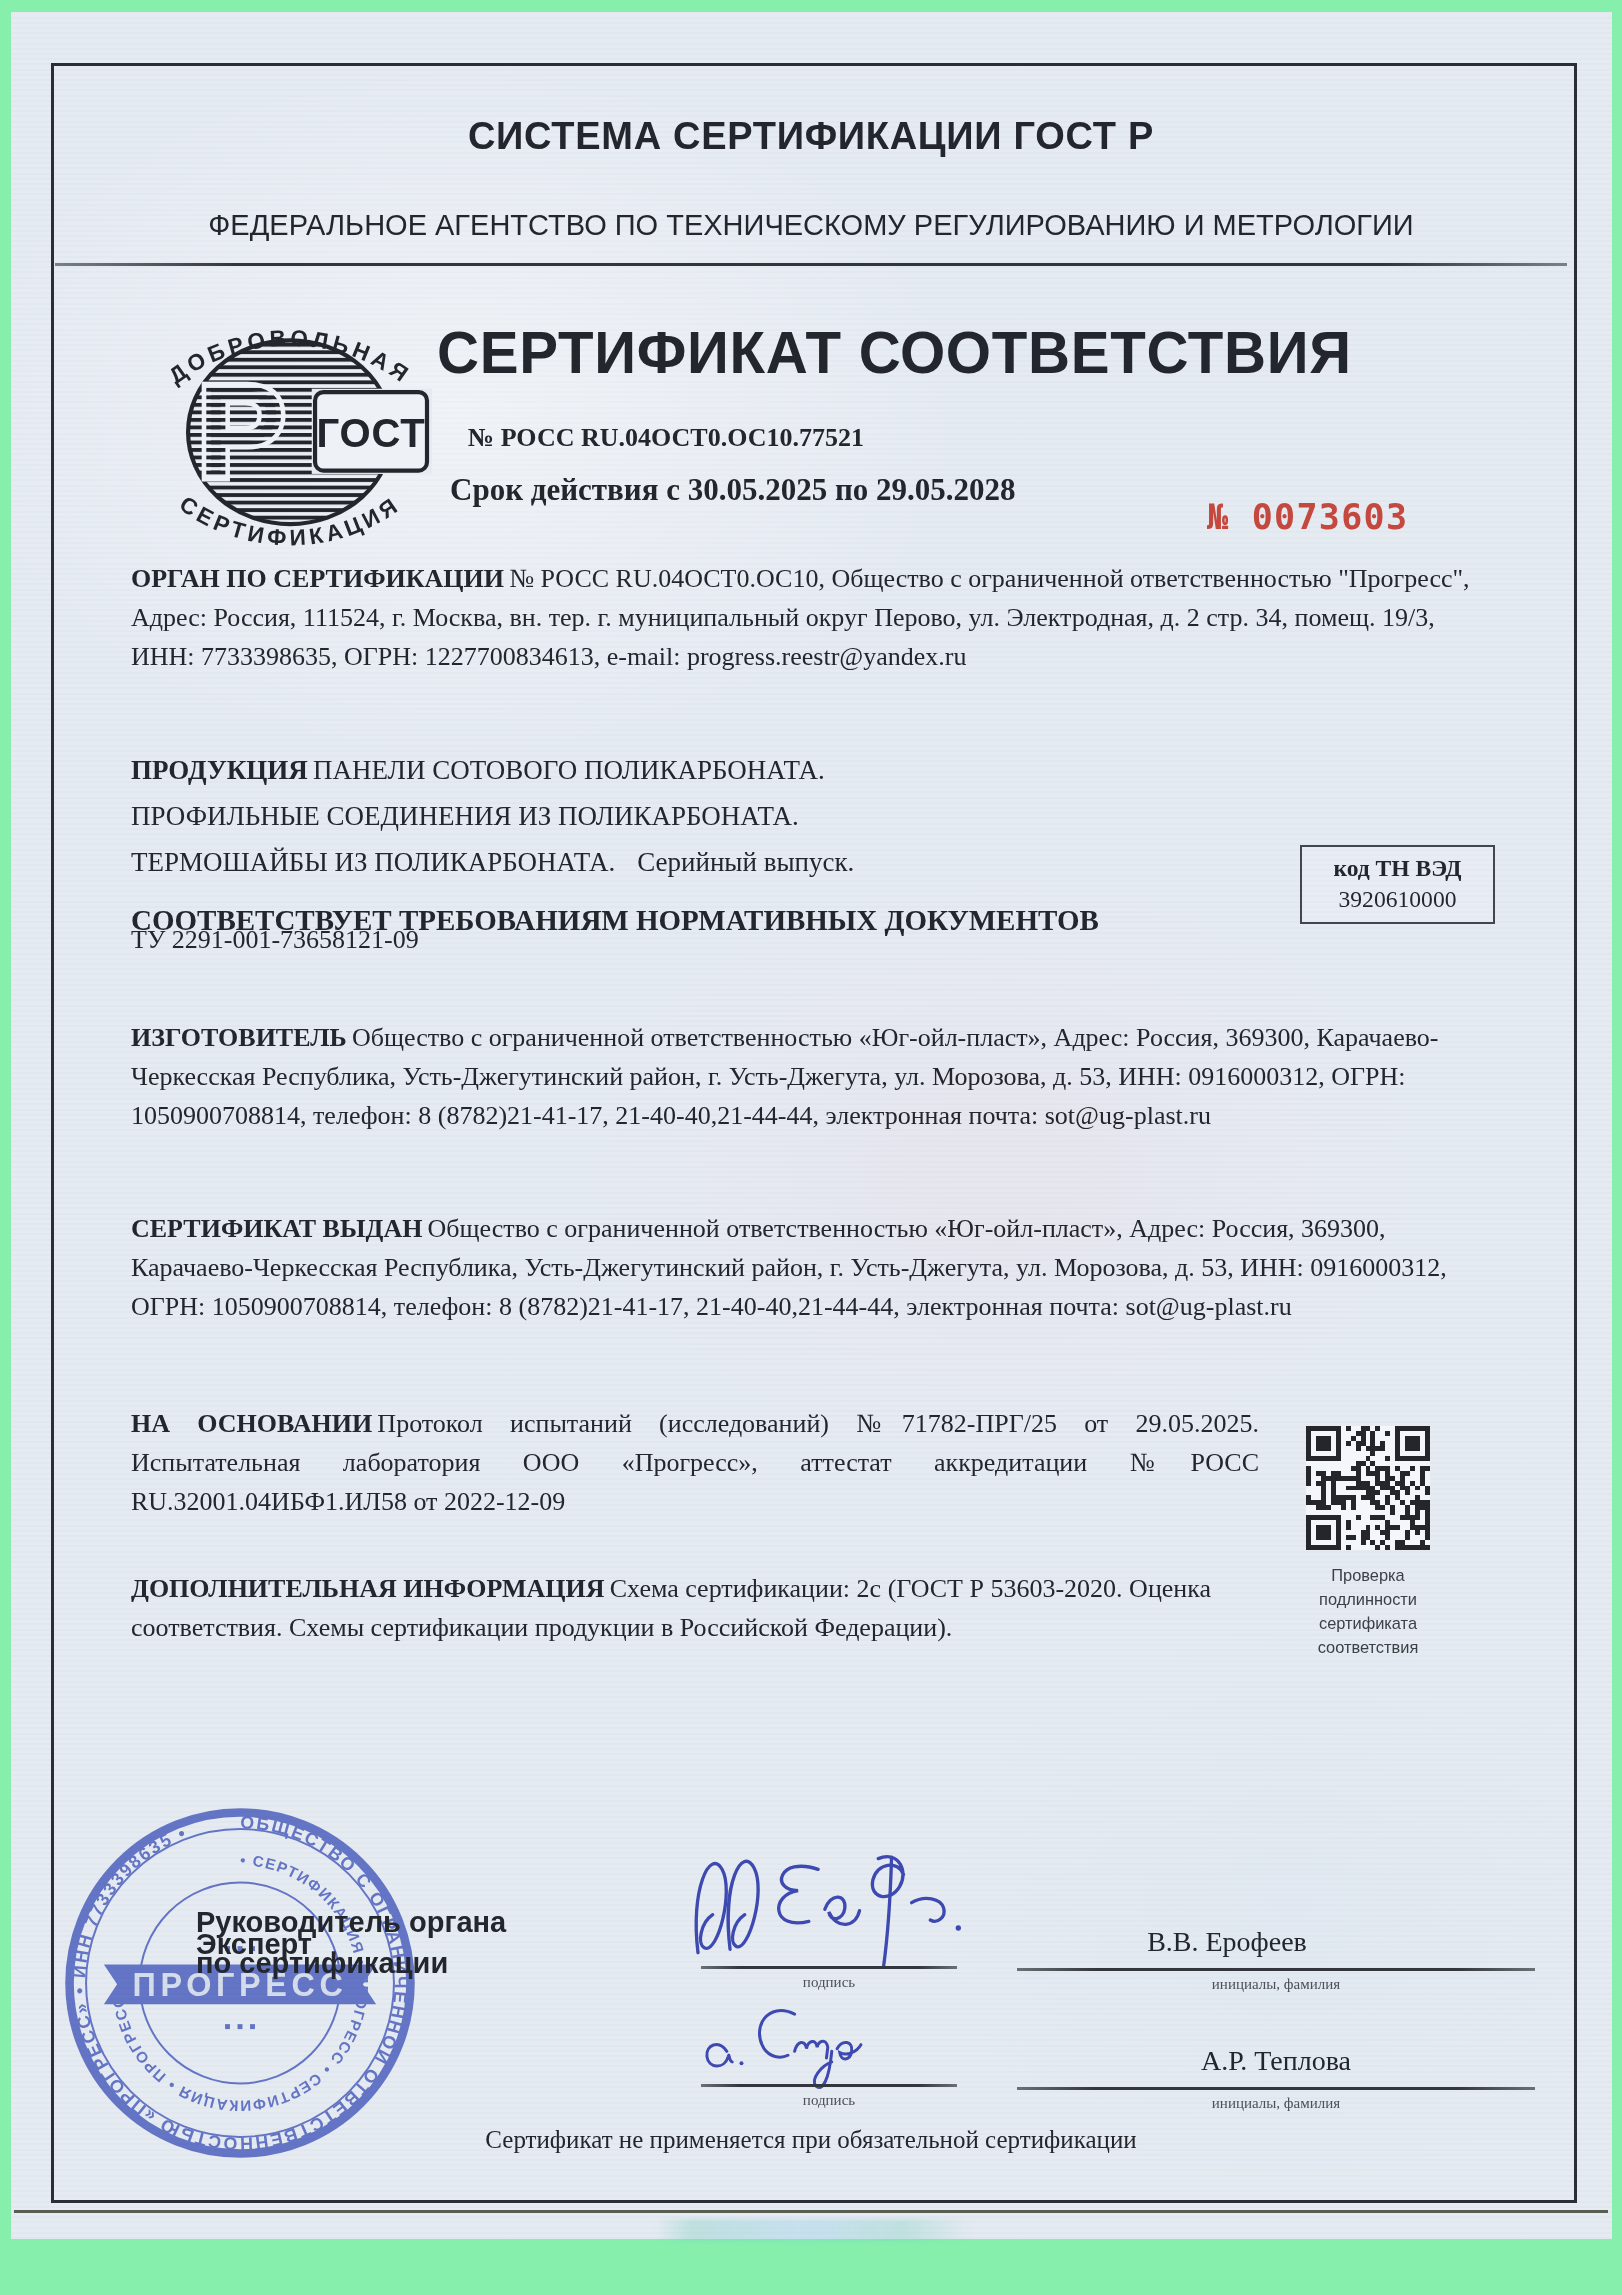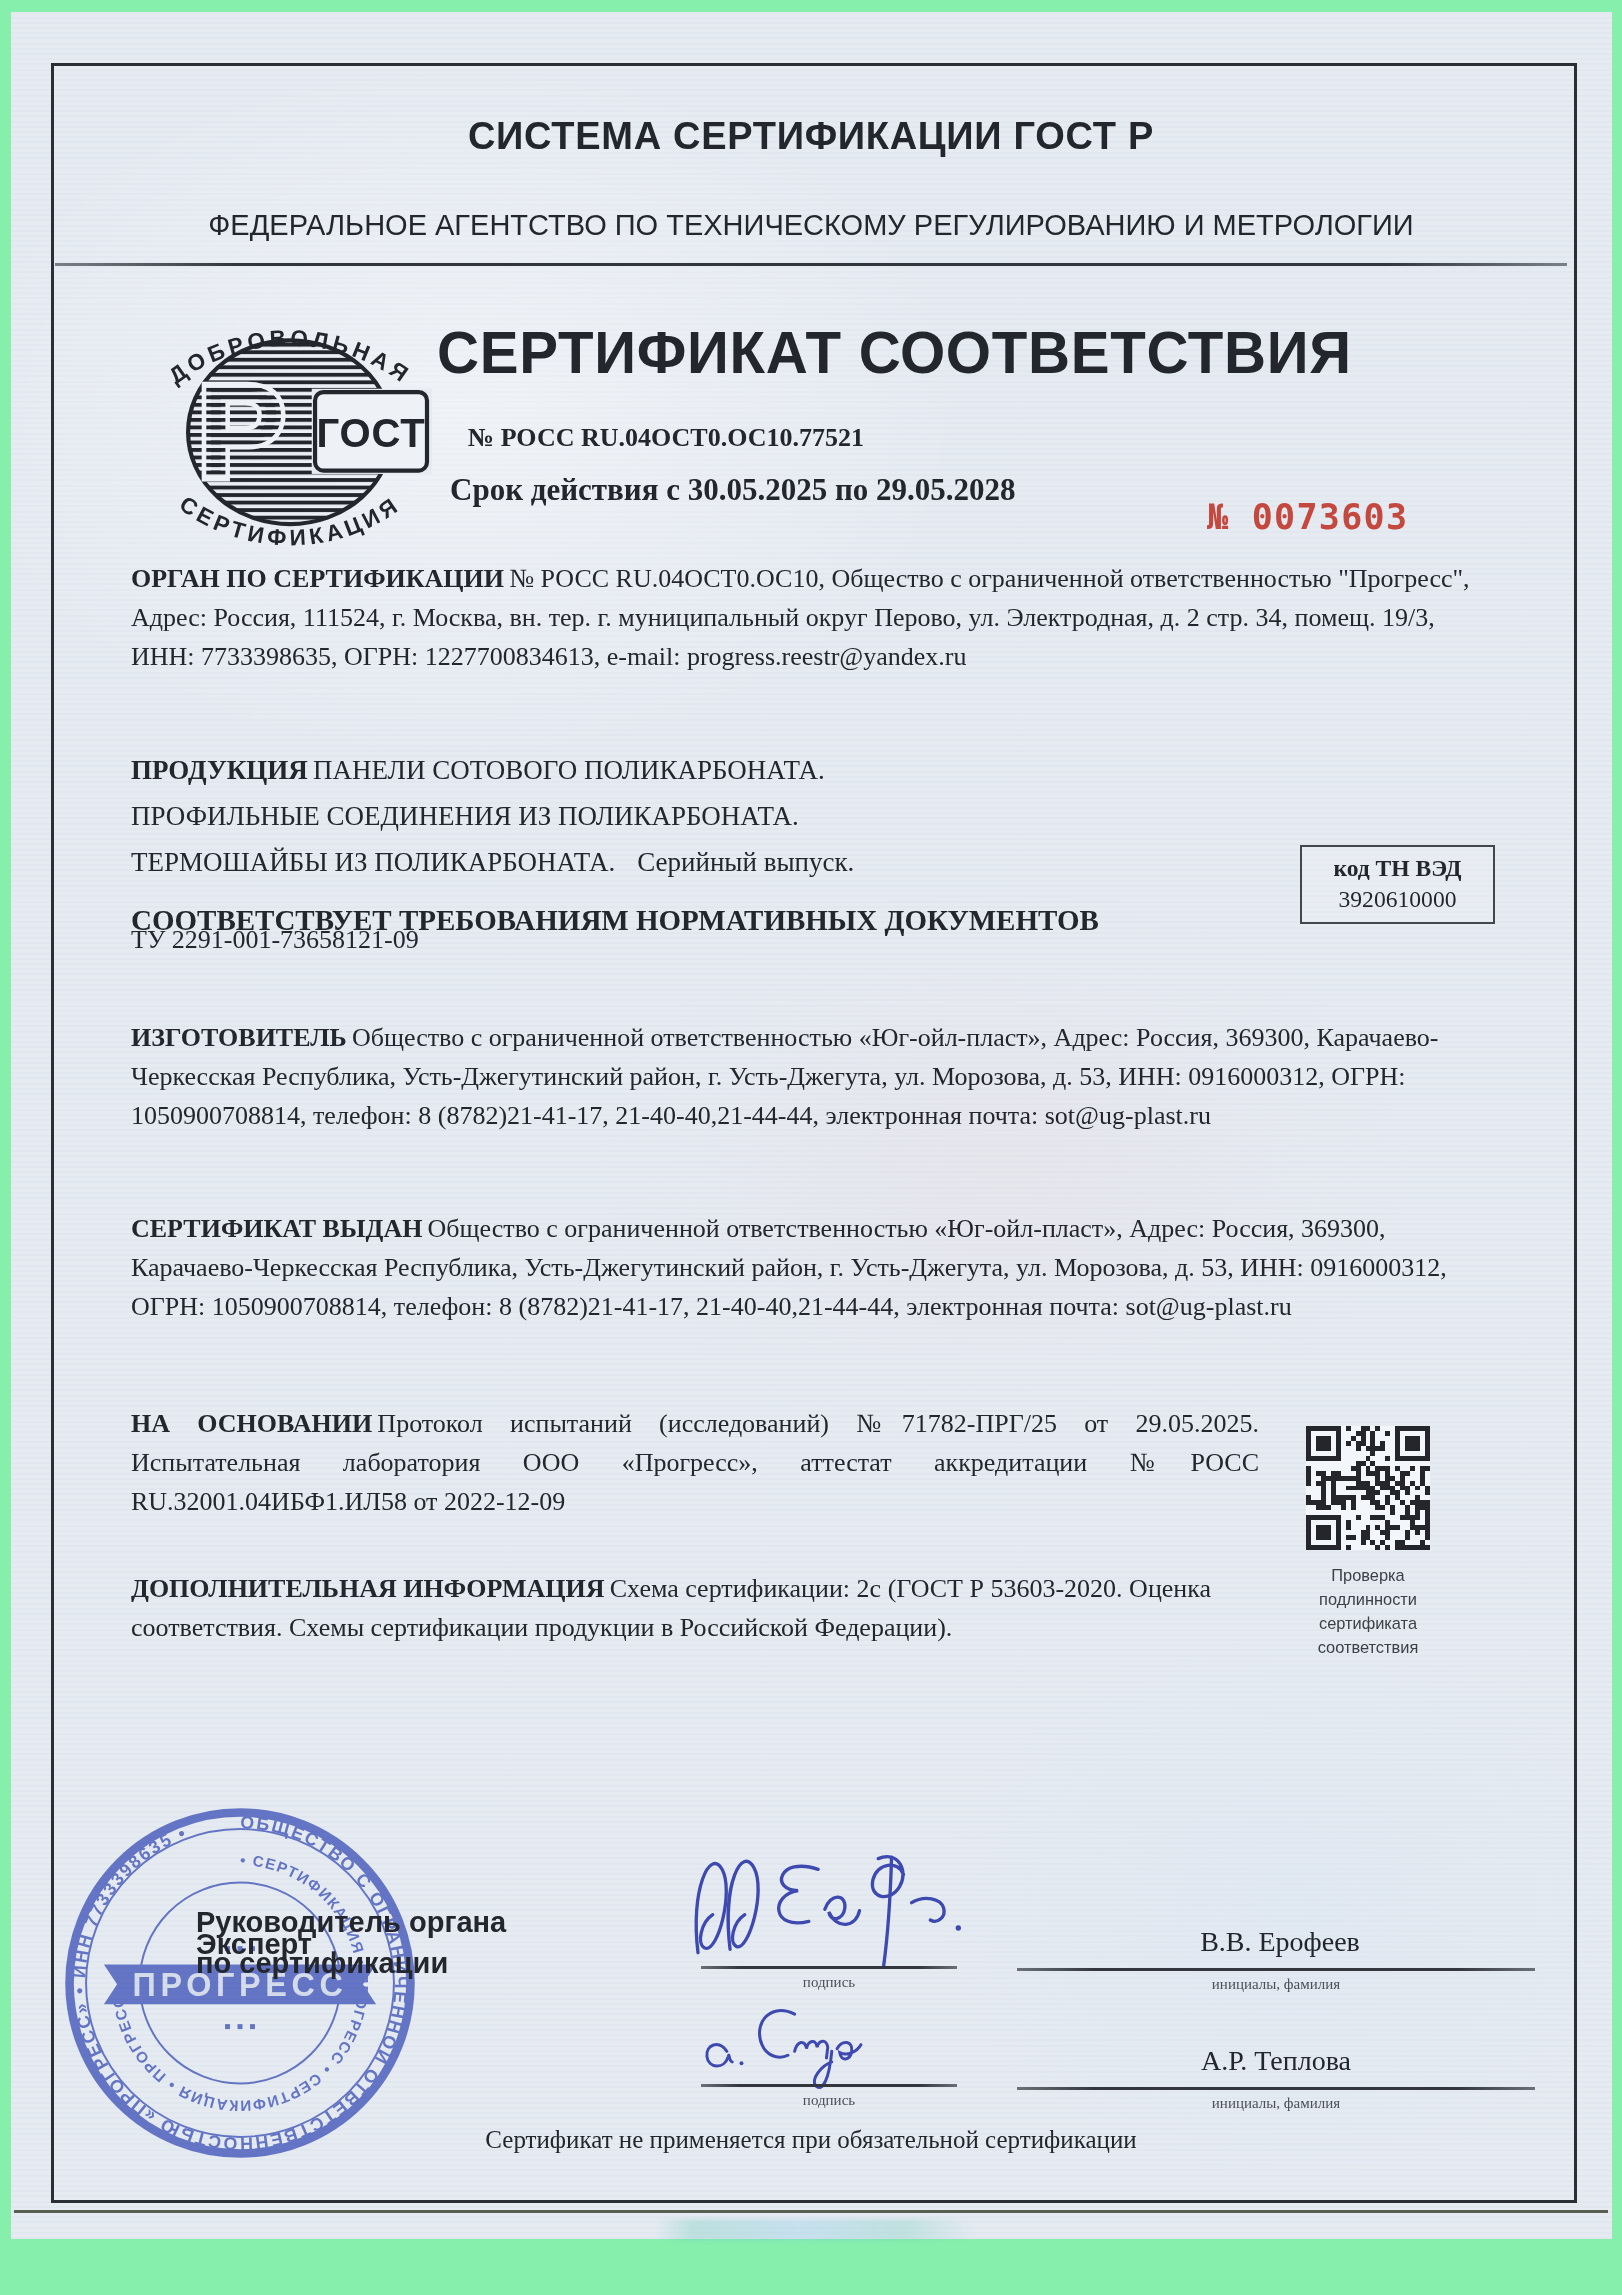--- a/index.html
+++ b/index.html
@@ -470,21 +470,21 @@
       <path d="M210 60 C150 40 138 92 180 92 C138 98 140 152 196 138"></path>
       <path d="M220 120 C228 96 252 96 250 118 C248 136 228 140 226 124 C238 150 266 148 272 122"></path>
       <path d="M300 44 C330 32 346 62 332 86 C318 110 286 104 292 76 C298 50 330 46 338 68"></path>
       <path d="M320 42 C318 110 314 162 308 206"></path>
       <path d="M350 110 C370 98 394 104 398 118 C402 132 388 142 378 136"></path>
       <circle cx="420" cy="148" r="4" fill="#4450bb" stroke="none"></circle>
     </g>
   </svg>
   <div class="sig-line" style="left:701px;top:1966px;width:256px;"></div>
   <div class="sub-label" style="left:701px;top:1974px;width:256px;">подпись</div>
-  <div class="sig-name" style="left:1021px;top:1926px;width:518px;">В.В. Ерофеев</div>
+  <div class="sig-name" style="left:968px;top:1926px;width:518px;">В.В. Ерофеев</div>
   <div class="sig-line" style="left:1017px;top:1968px;width:518px;"></div>
   <div class="sub-label" style="left:1017px;top:1976px;width:518px;">инициалы, фамилия</div>
 
   <div class="role" style="top:1928px;">Эксперт</div>
   <svg class="sig-ink" style="left:695px;top:1987px;width:239px;height:114px;" viewBox="0 0 360 170">
     <g fill="none" stroke="#4450bb" stroke-width="4.5" stroke-linecap="round">
       <path d="M48 96 C36 78 16 86 18 104 C20 122 44 124 50 104 C52 96 50 110 56 112"></path>
       <circle cx="70" cy="114" r="3" fill="#4450bb" stroke="none"></circle>
       <path d="M150 40 C110 20 84 60 104 92 C112 104 128 108 140 102"></path>
       <path d="M150 96 C154 80 166 78 168 92 C170 80 182 76 184 90 C186 80 198 76 200 90 L198 106"></path>

